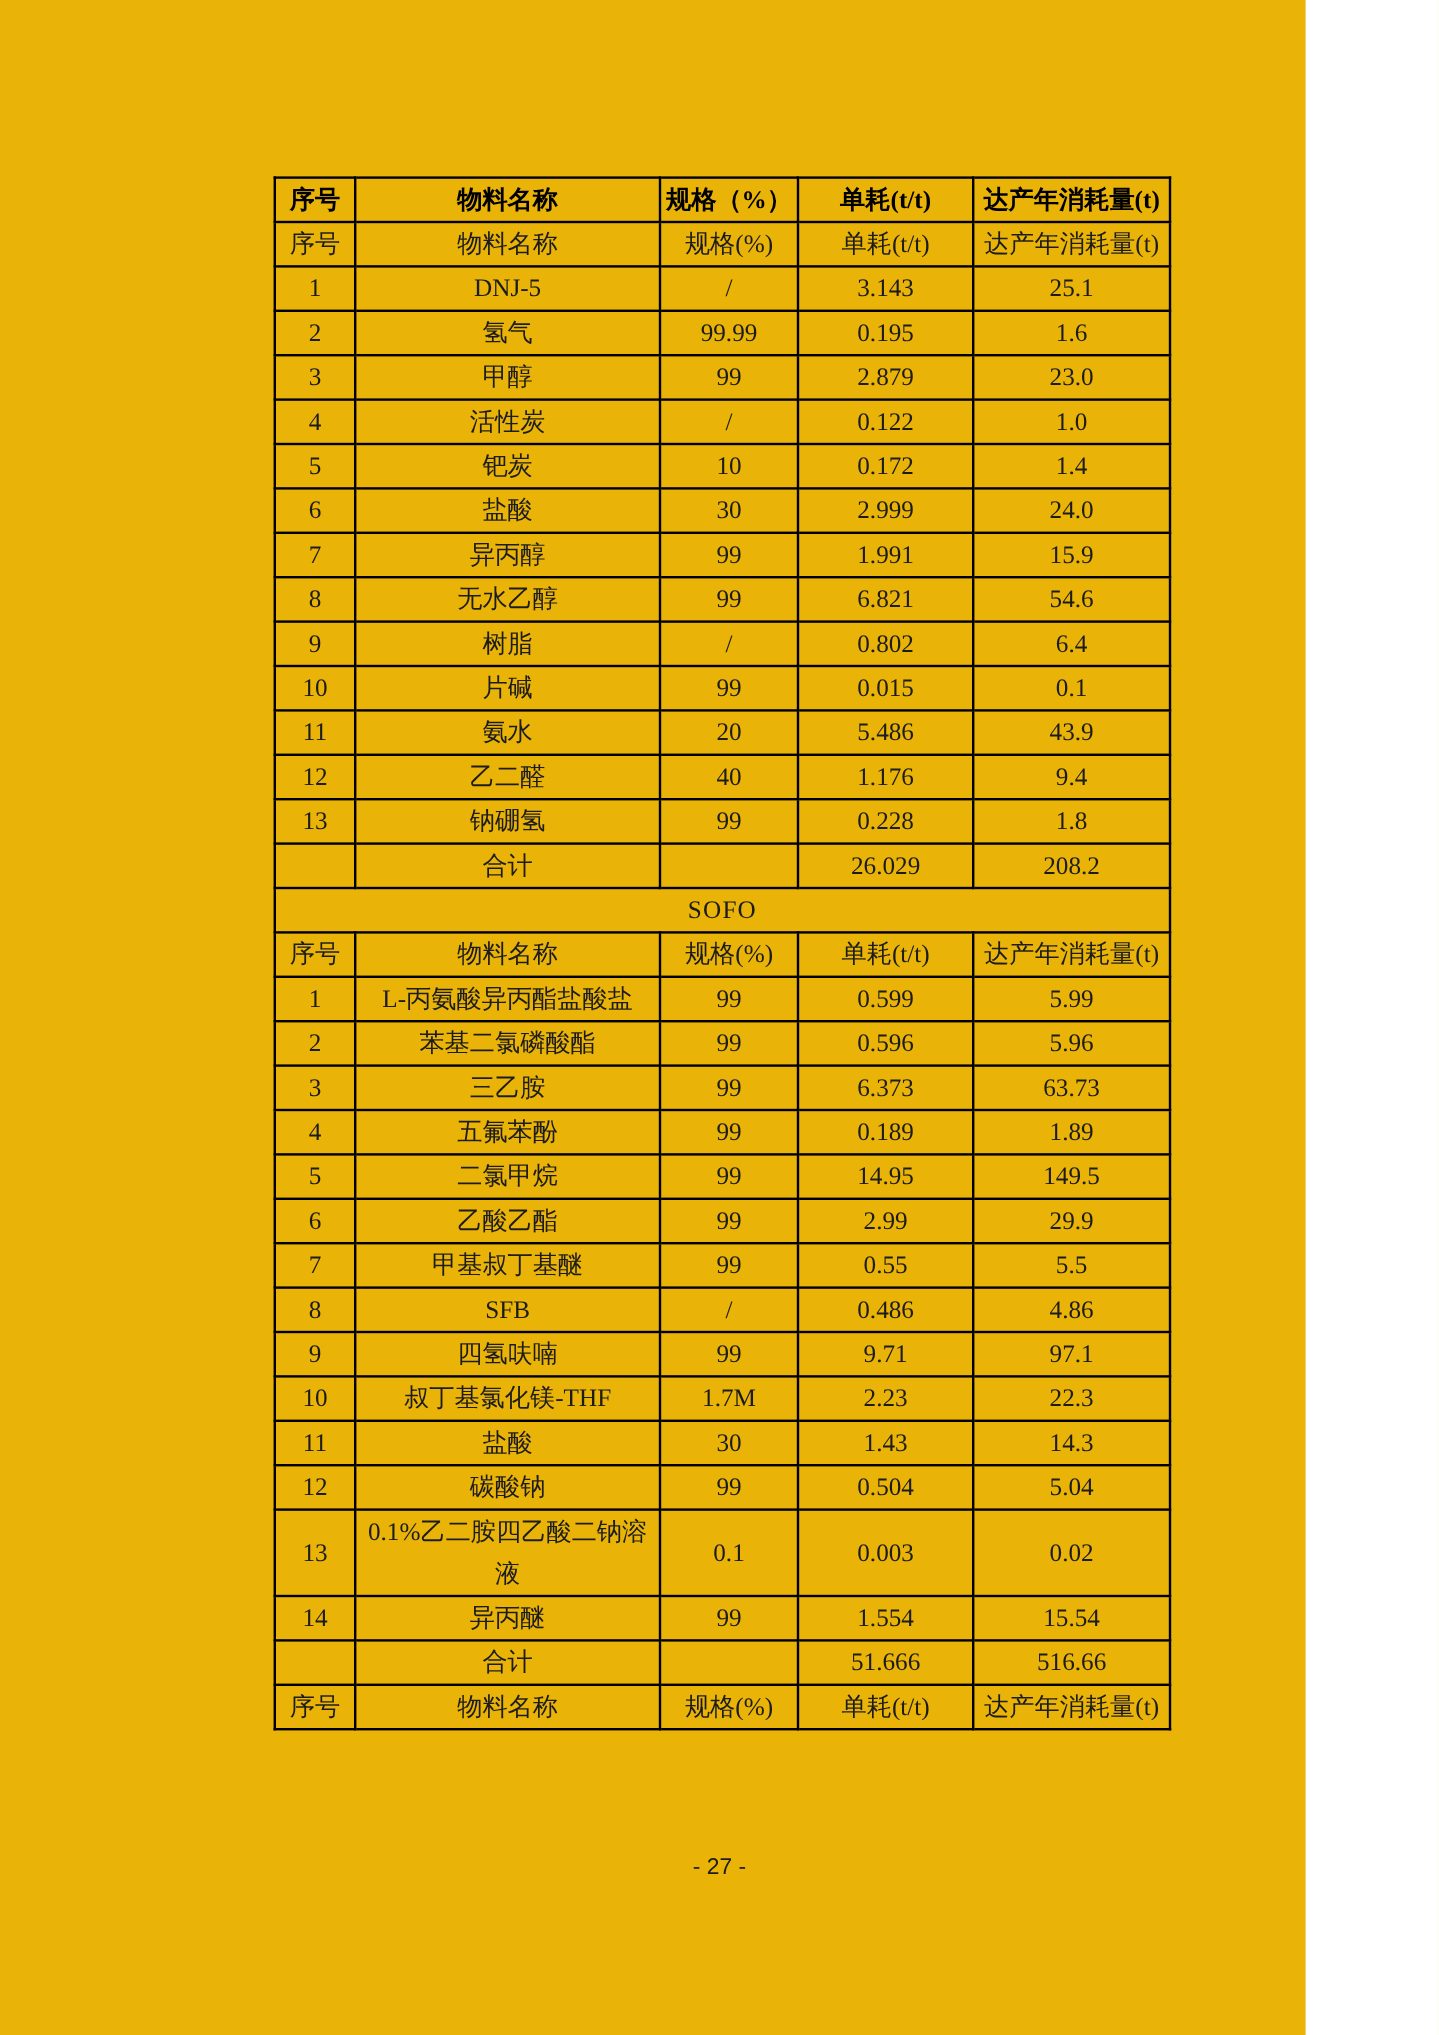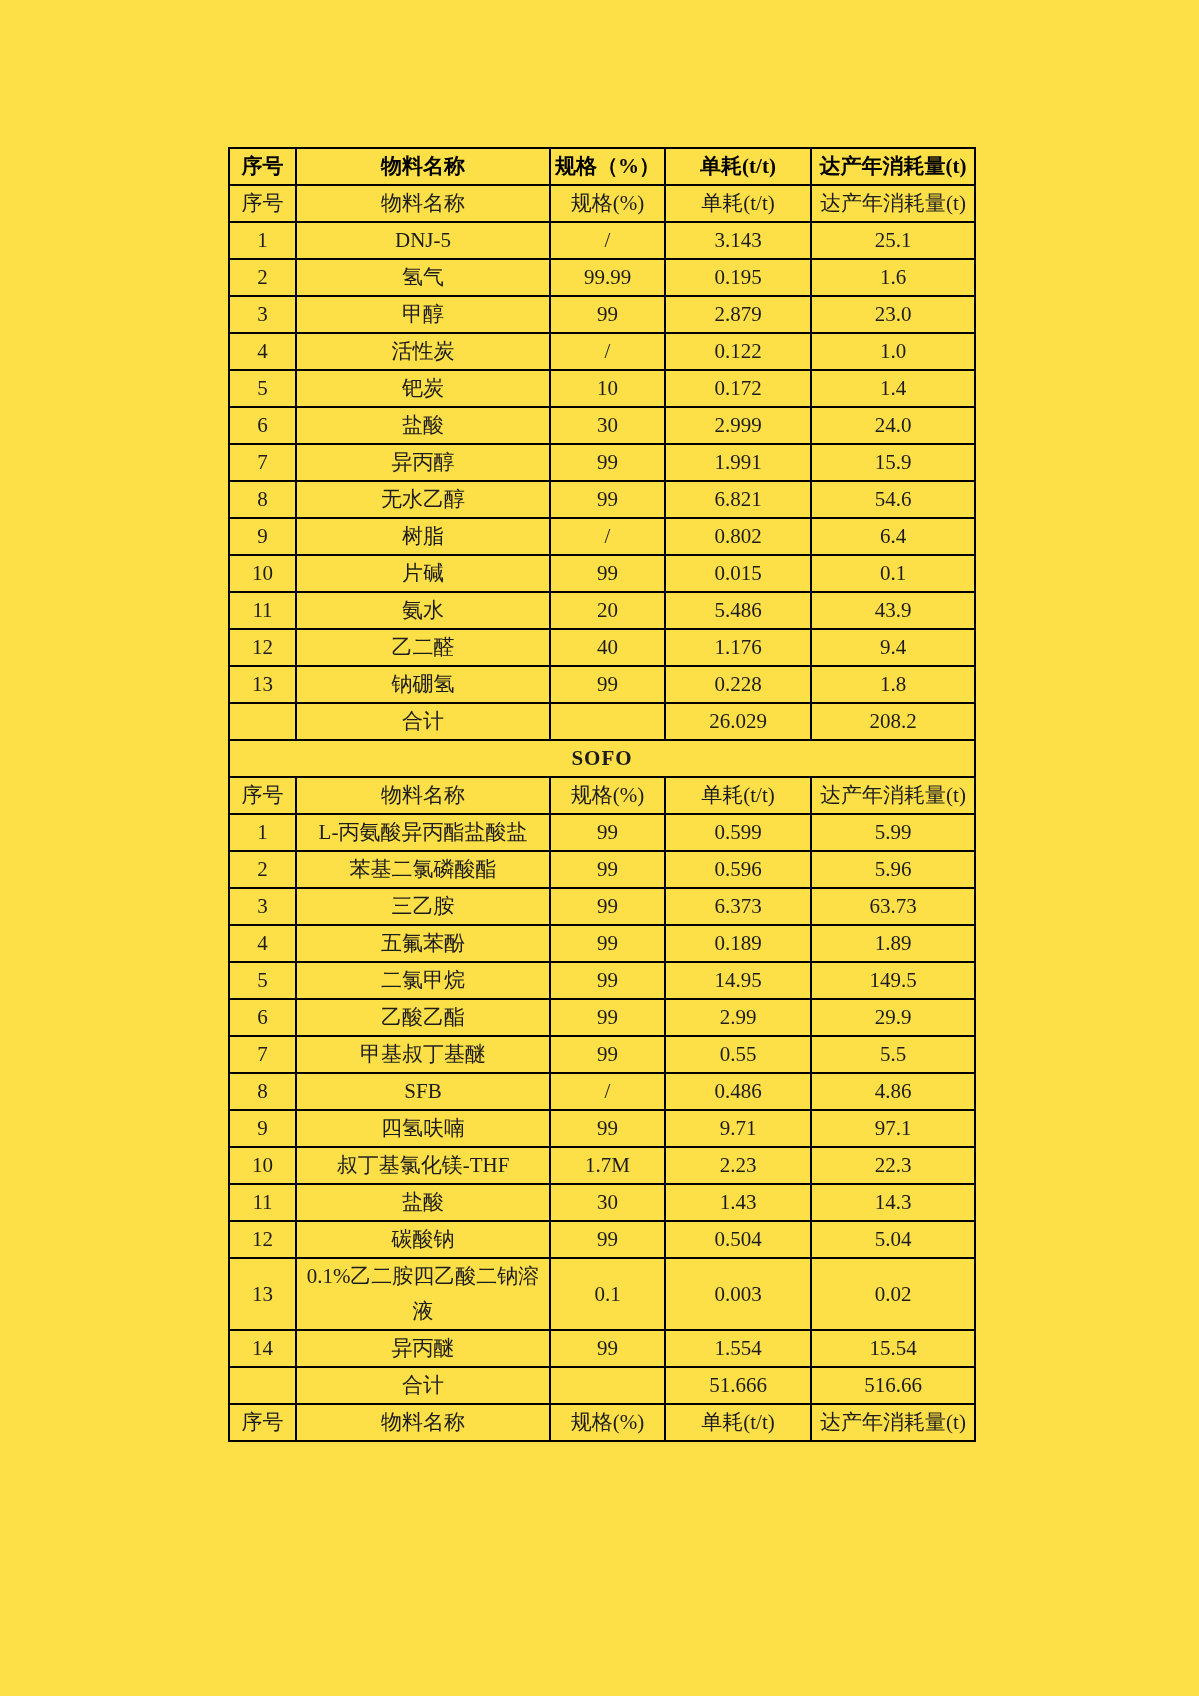--- a/index.html
+++ b/index.html
@@ -1,20 +1,20 @@
 <!DOCTYPE html>
 <html><head>
 <meta charset="utf-8">
 <style>
   html,body { margin:0; padding:0; background:#ffffff; }
   .page {
     position:relative;
-    width:1199px;
+    width:1088px;
     height:1696px;
-    background:#fde047;
+    background:#eab308;
     font-family:"Liberation Serif","DejaVu Serif",serif;
     color:#1c1c1c;
     overflow:hidden;
   }
   table.materials {
     position:absolute;
     left:228px;
     top:147px;
     width:746px;
     border-collapse:collapse;
@@ -36,21 +36,20 @@
     font-weight:bold;
     color:#000000;
     font-size:21px;
   }
   td.name-cell {
     padding:0 10px;
     line-height:35px;
   }
   td.section-title {
     letter-spacing:1px;
-    font-weight:bold;
   }
   .footer {
     position:absolute;
     left:0;
     top:1546px;
     width:1199px;
     text-align:center;
     font-family:"Liberation Sans","DejaVu Sans",sans-serif;
     font-size:19px;
     color:#1c1c1c;
@@ -302,14 +301,15 @@
         <tr>
           <td>序号</td>
           <td class="name-cell">物料名称</td>
           <td>规格(%)</td>
           <td>单耗(t/t)</td>
           <td>达产年消耗量(t)</td>
         </tr>
       </tbody>
   </table>
 
+  <div class="footer">- 27 -</div>
 
 </div>
 
 </body></html>

